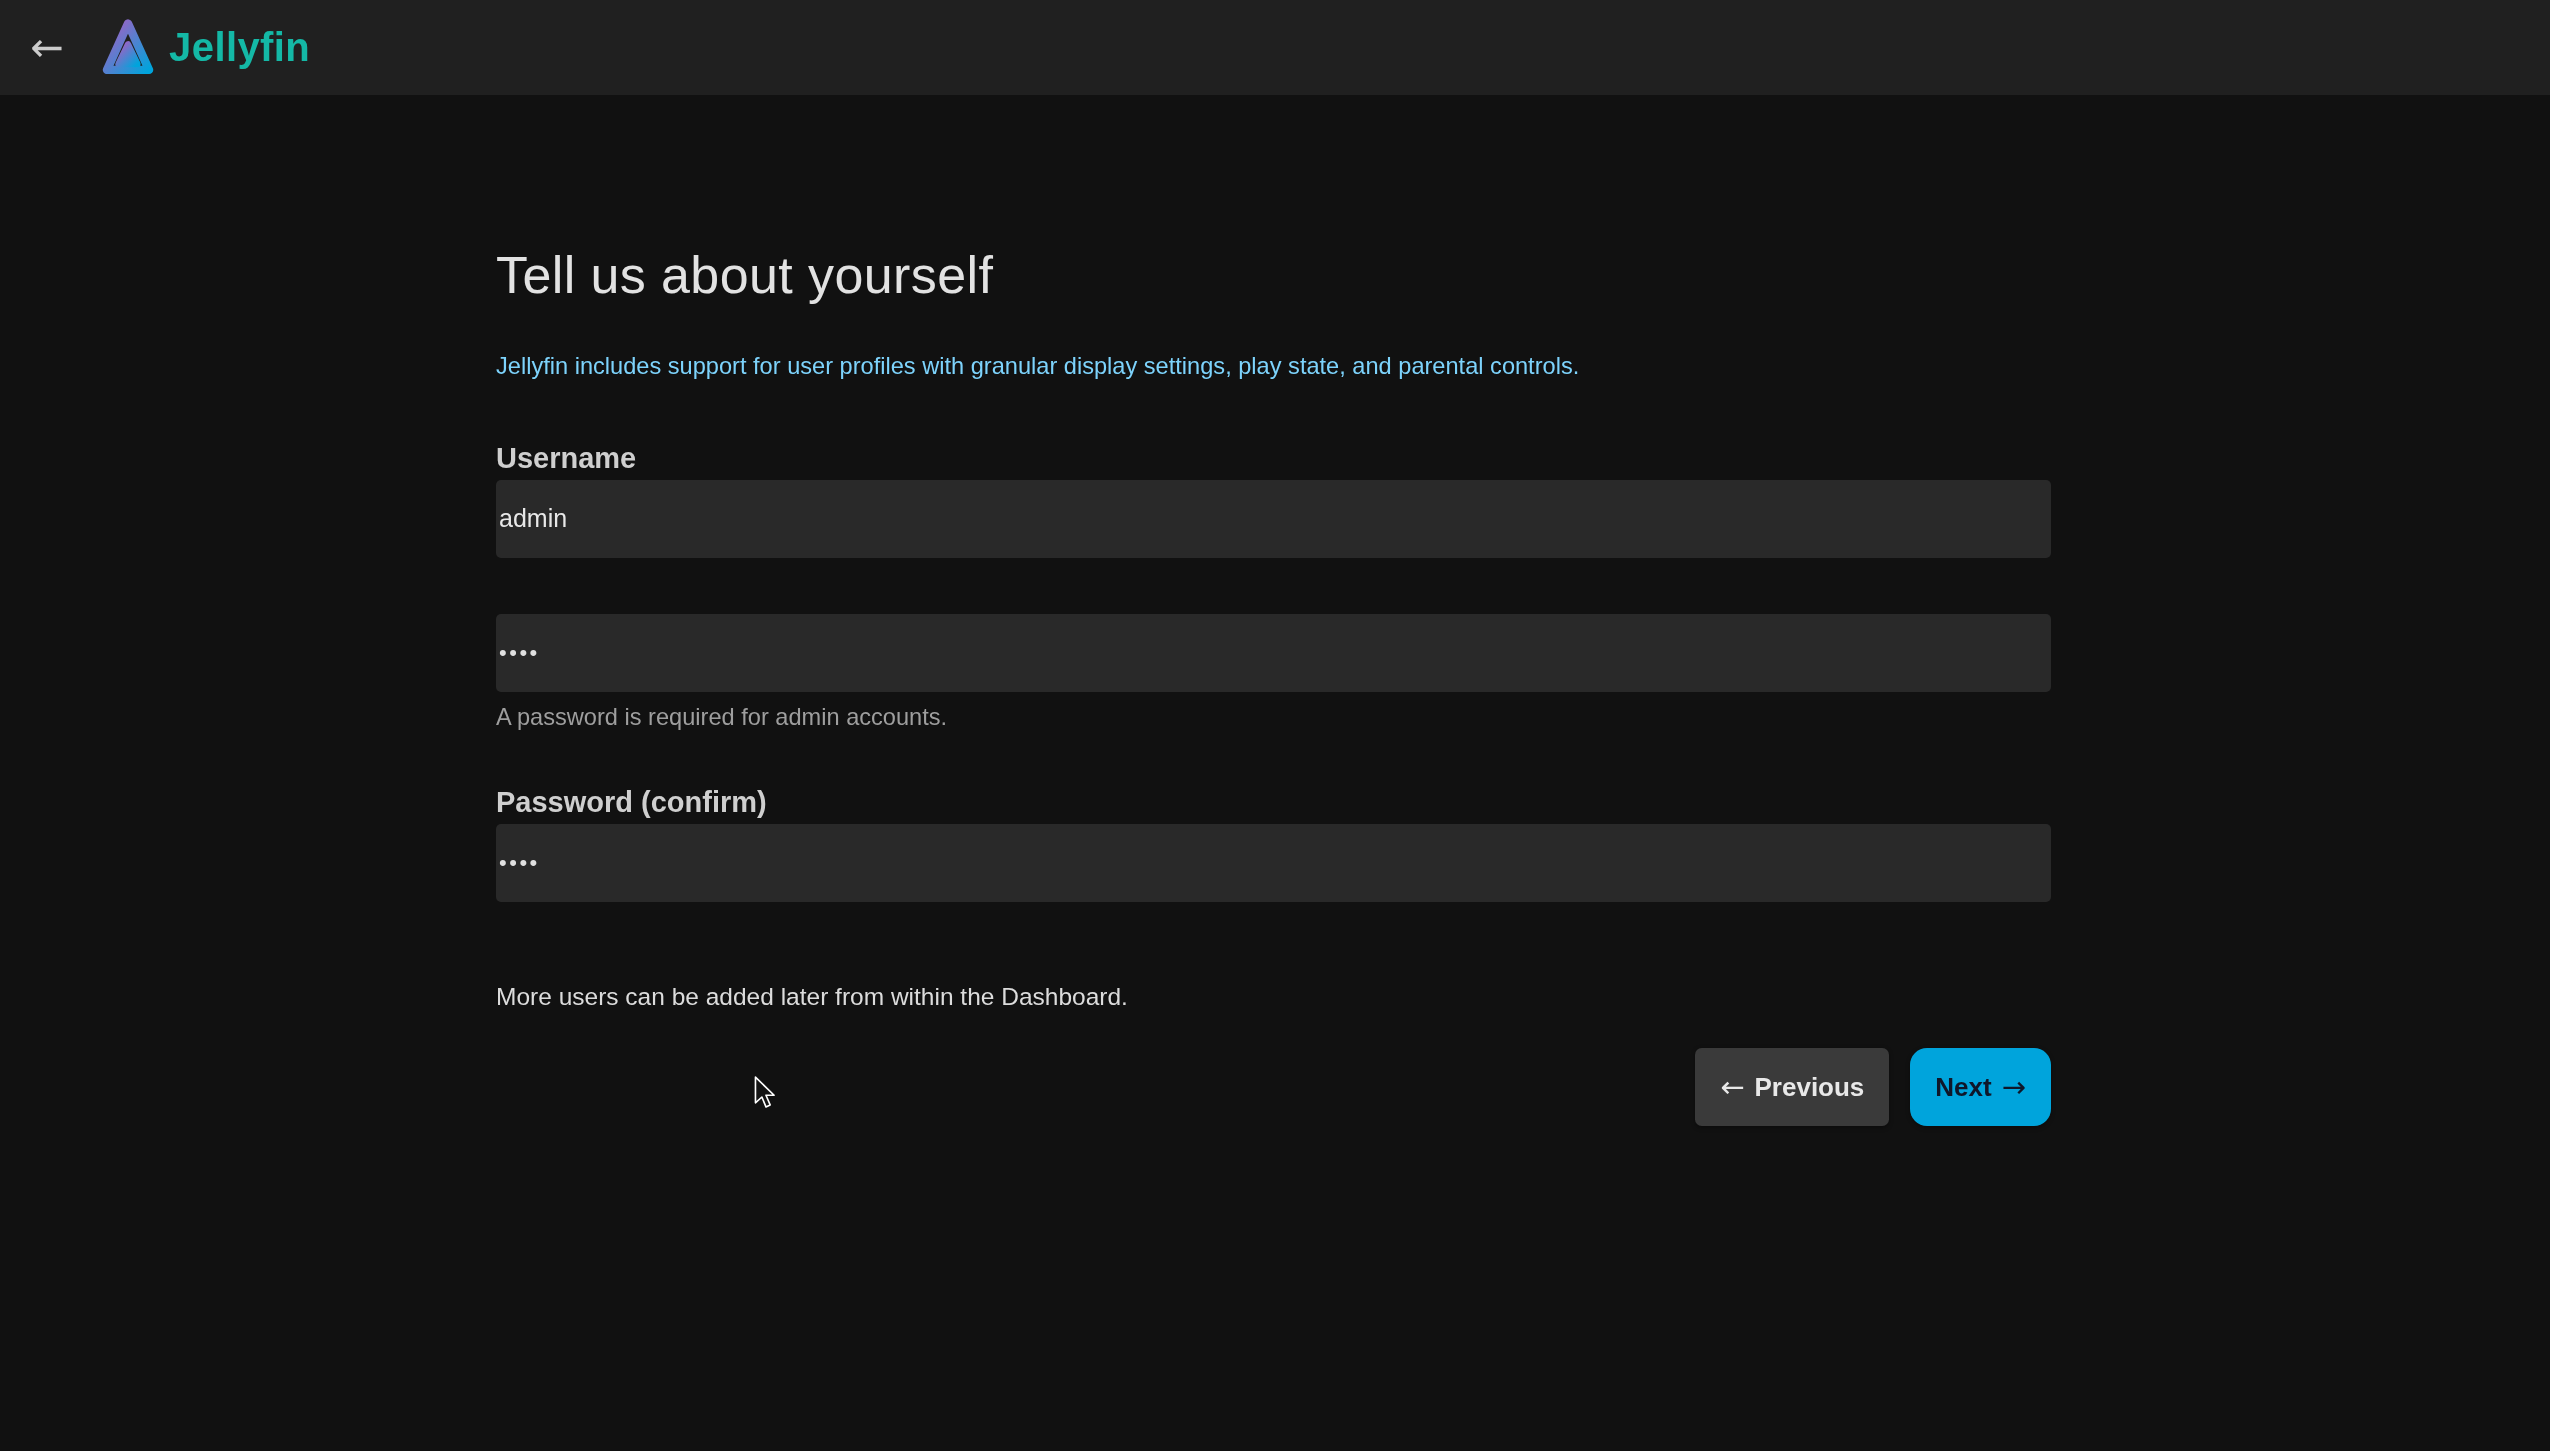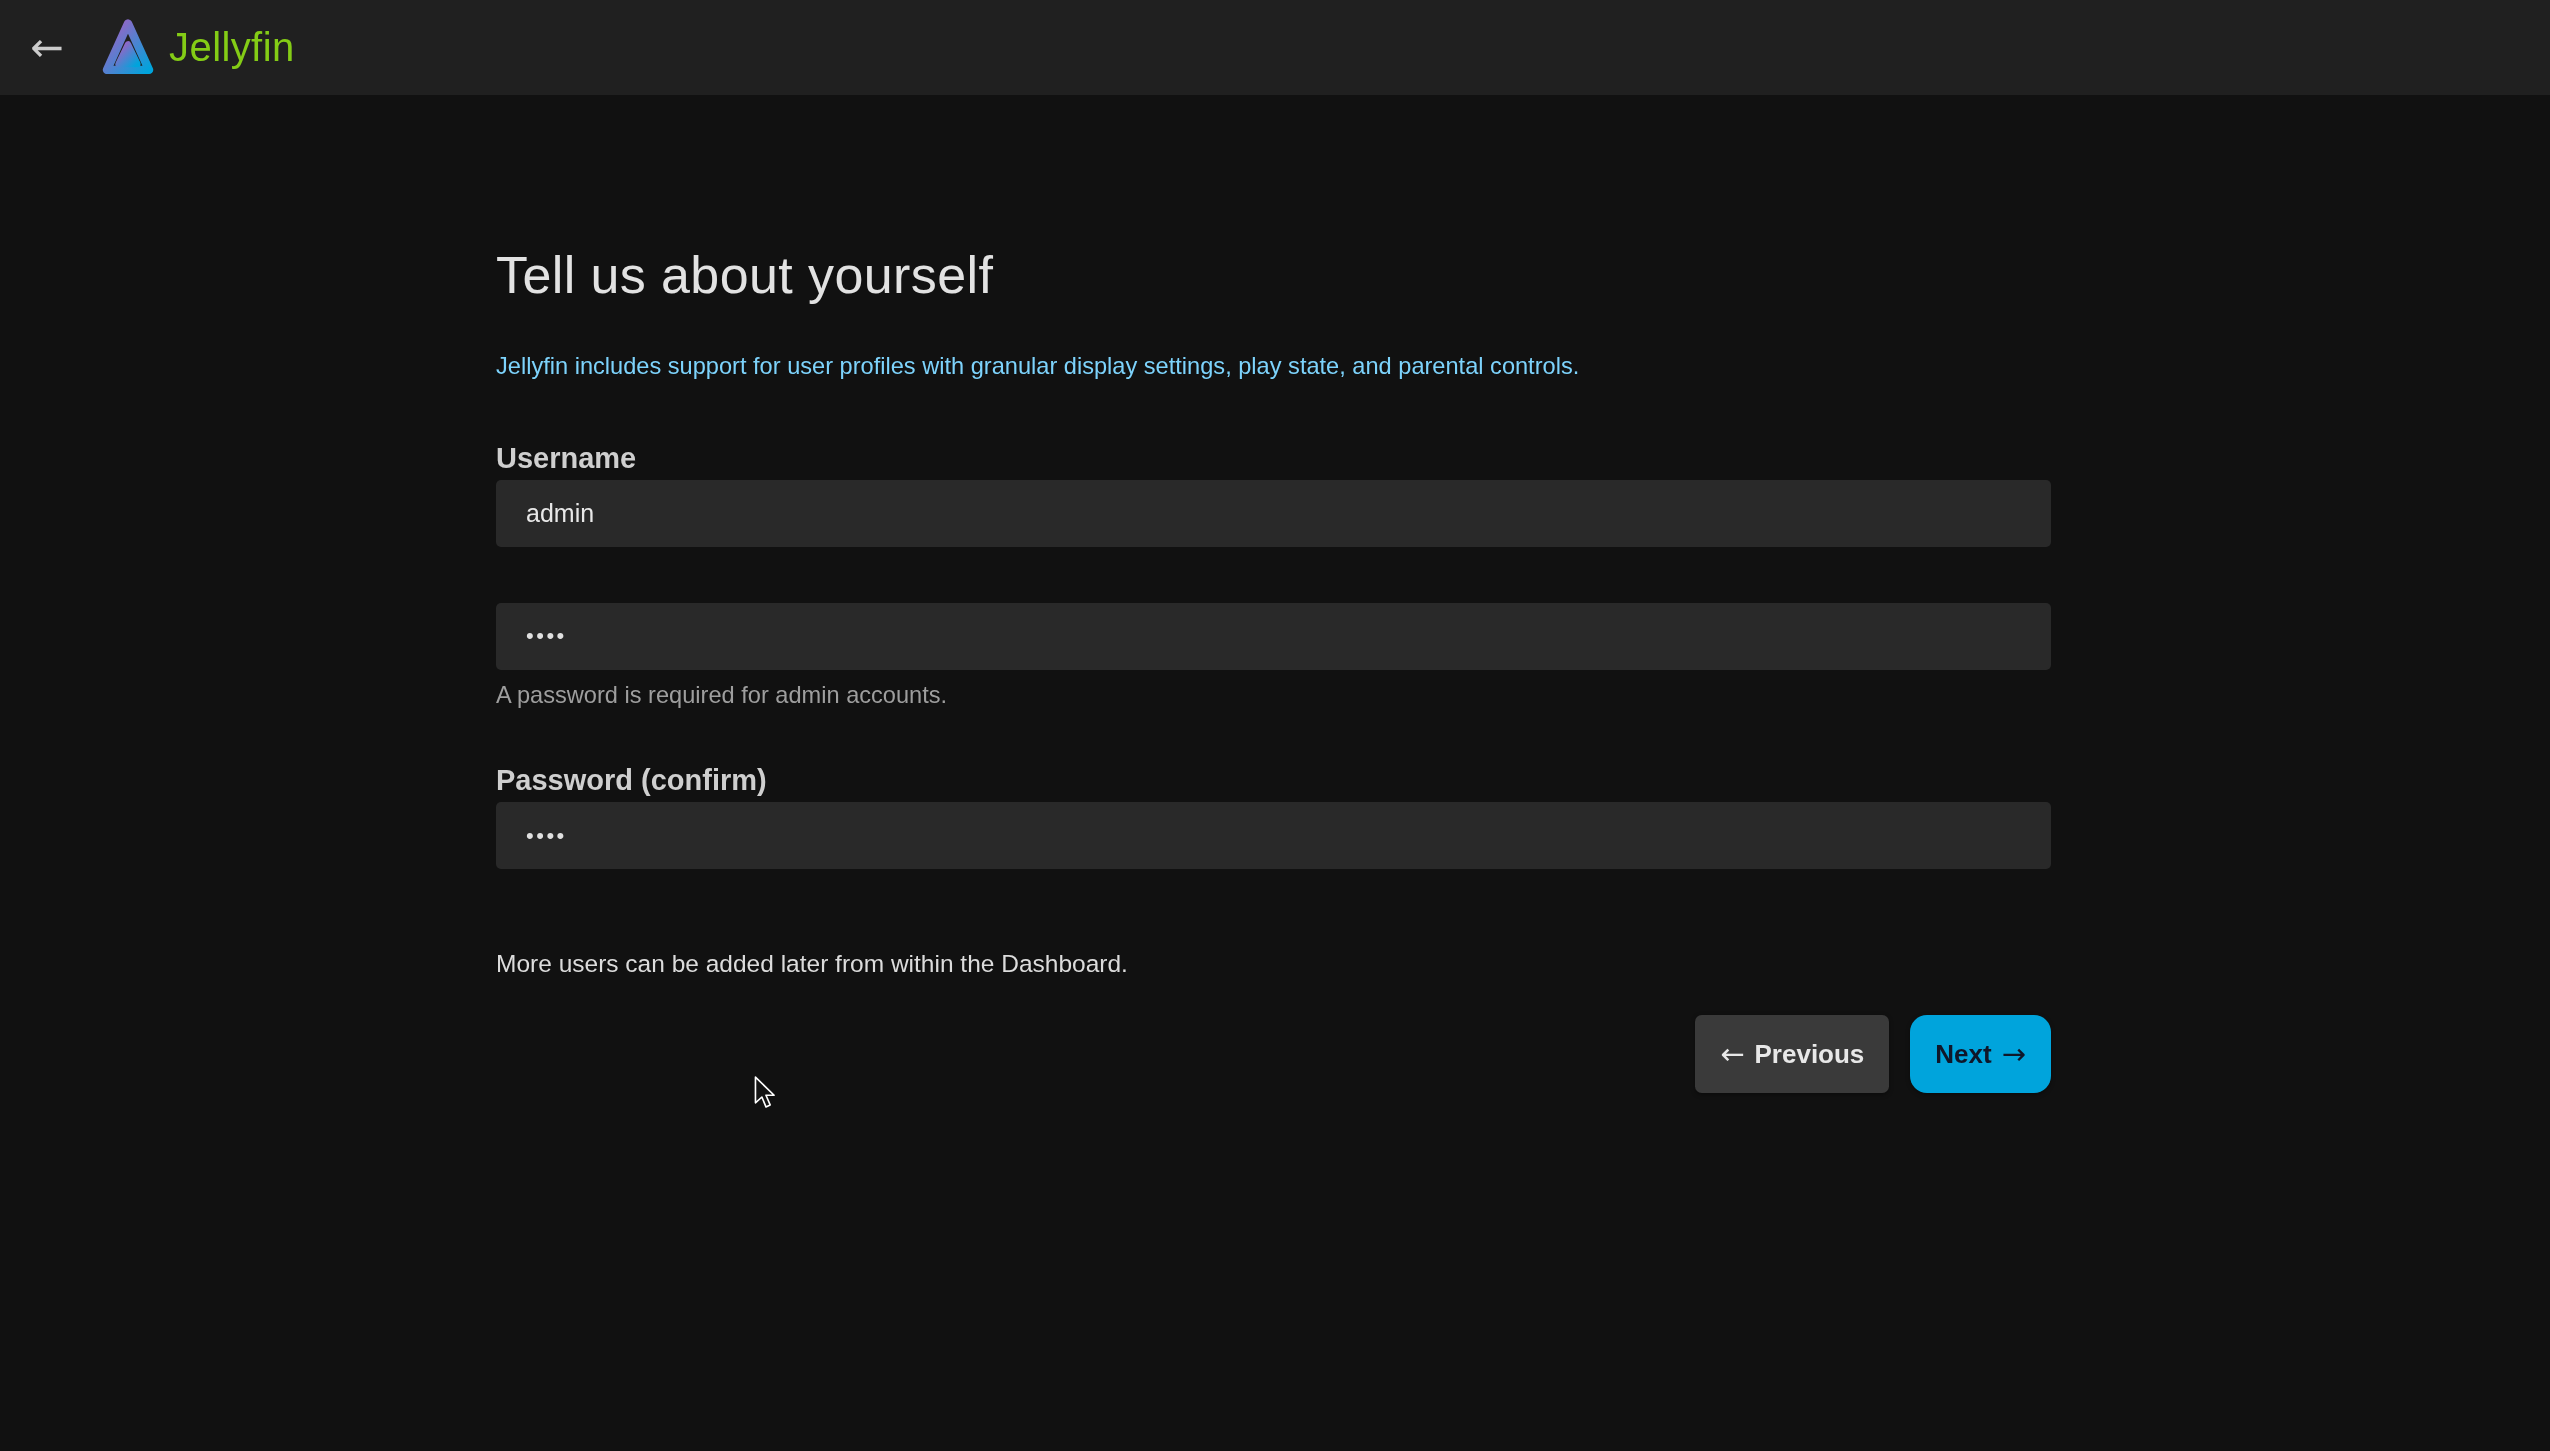--- a/index.html
+++ b/index.html
@@ -29,22 +29,22 @@
     text-align: center;
     font-family: "DejaVu Sans", sans-serif;
   }
   .brand {
     display: flex;
     align-items: center;
     margin-left: 29px;
   }
   .brand svg { display: block; }
   .brand-name {
-    color: #84cc16;
-    font-weight: normal;
+    color: #14b8a6;
+    font-weight: bold;
     font-size: 40px;
     letter-spacing: 0.4px;
     margin-left: 13.5px;
   }
 
   
   .wizard {
     width: 1555px;
     margin-left: 496px;
   }
@@ -68,25 +68,25 @@
     display: block;
     font-size: 29px;
     line-height: 29px;
     color: #cfcfcf;
     margin-bottom: 6.7px;
     font-weight: bold;
   }
   .text-input {
     display: block;
     width: 100%;
-    height: 67px;
+    height: 78px;
     background: #292929;
     border: none;
     border-radius: 5px;
-    padding: 0 30px;
+    padding: 0 3px;
     font-family: "Liberation Sans", sans-serif;
     font-size: 25px;
     color: #e8e8e8;
     outline: none;
   }
   .text-input.masked {
     font-size: 22px;
     letter-spacing: 2.5px;
     color: #e0e0e0;
   }

